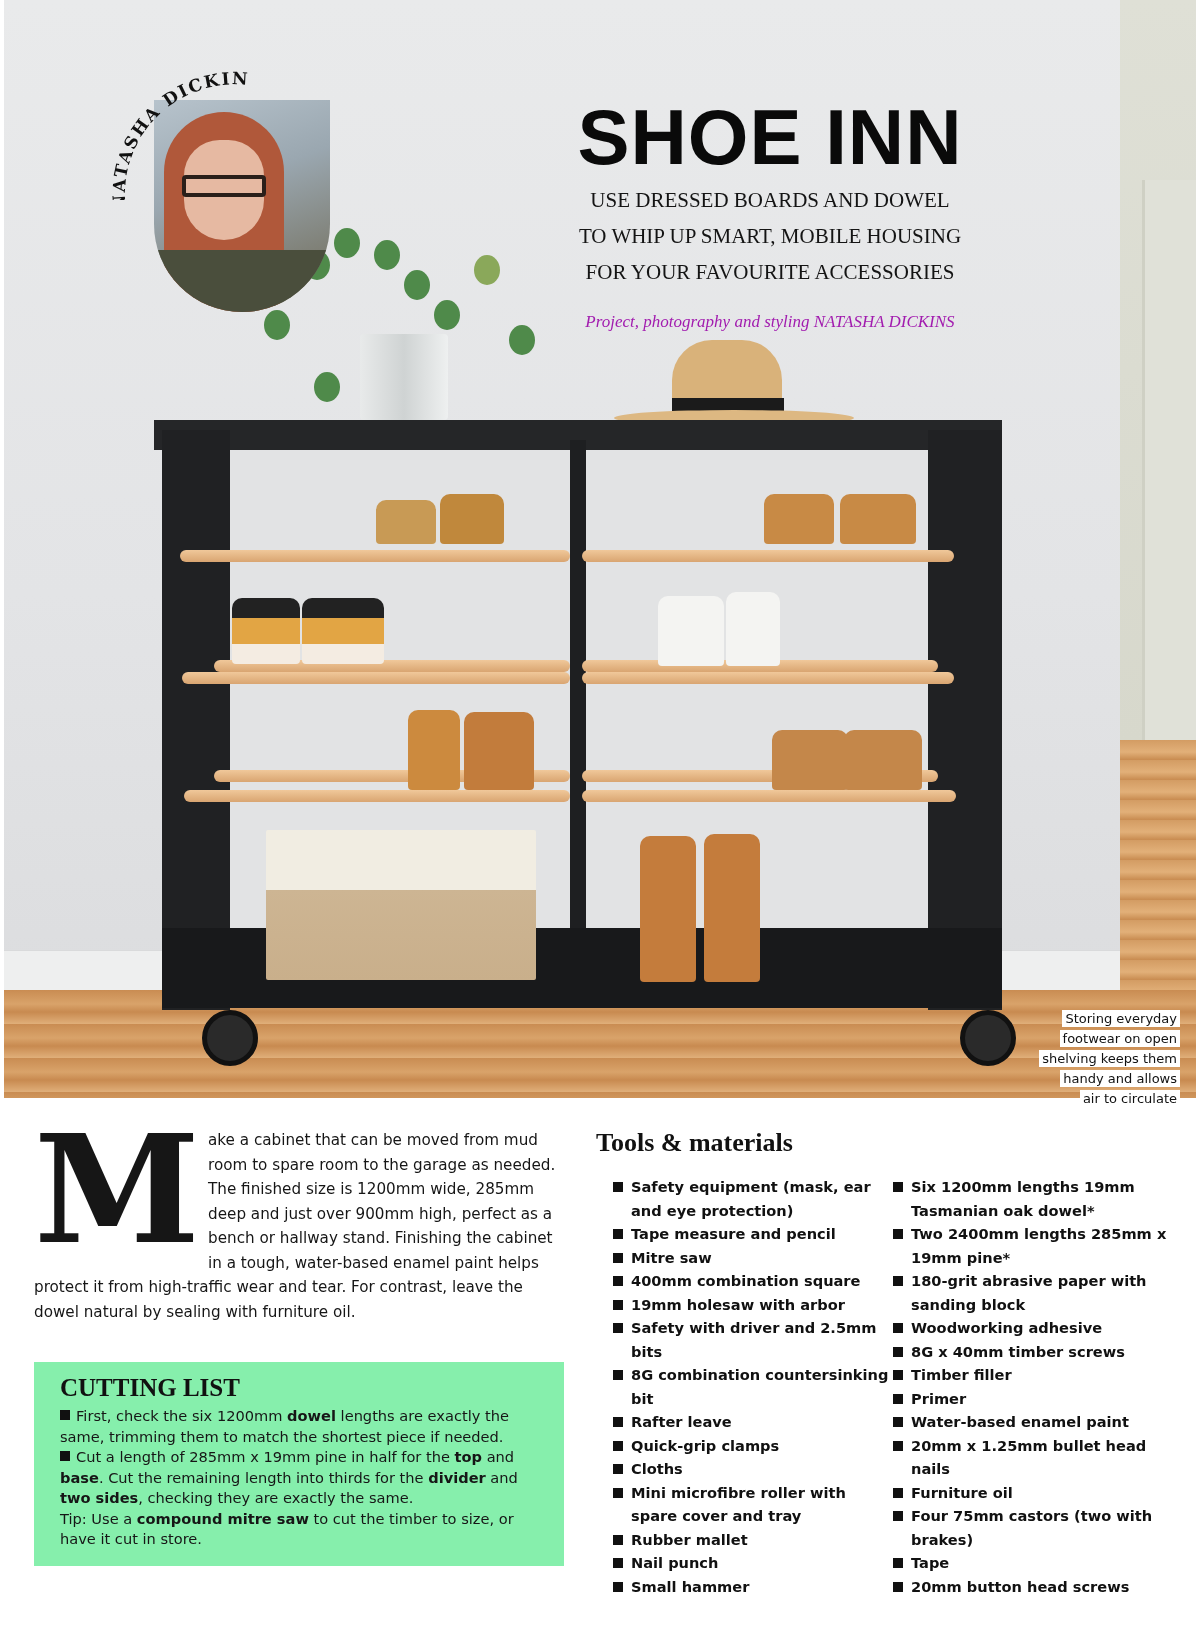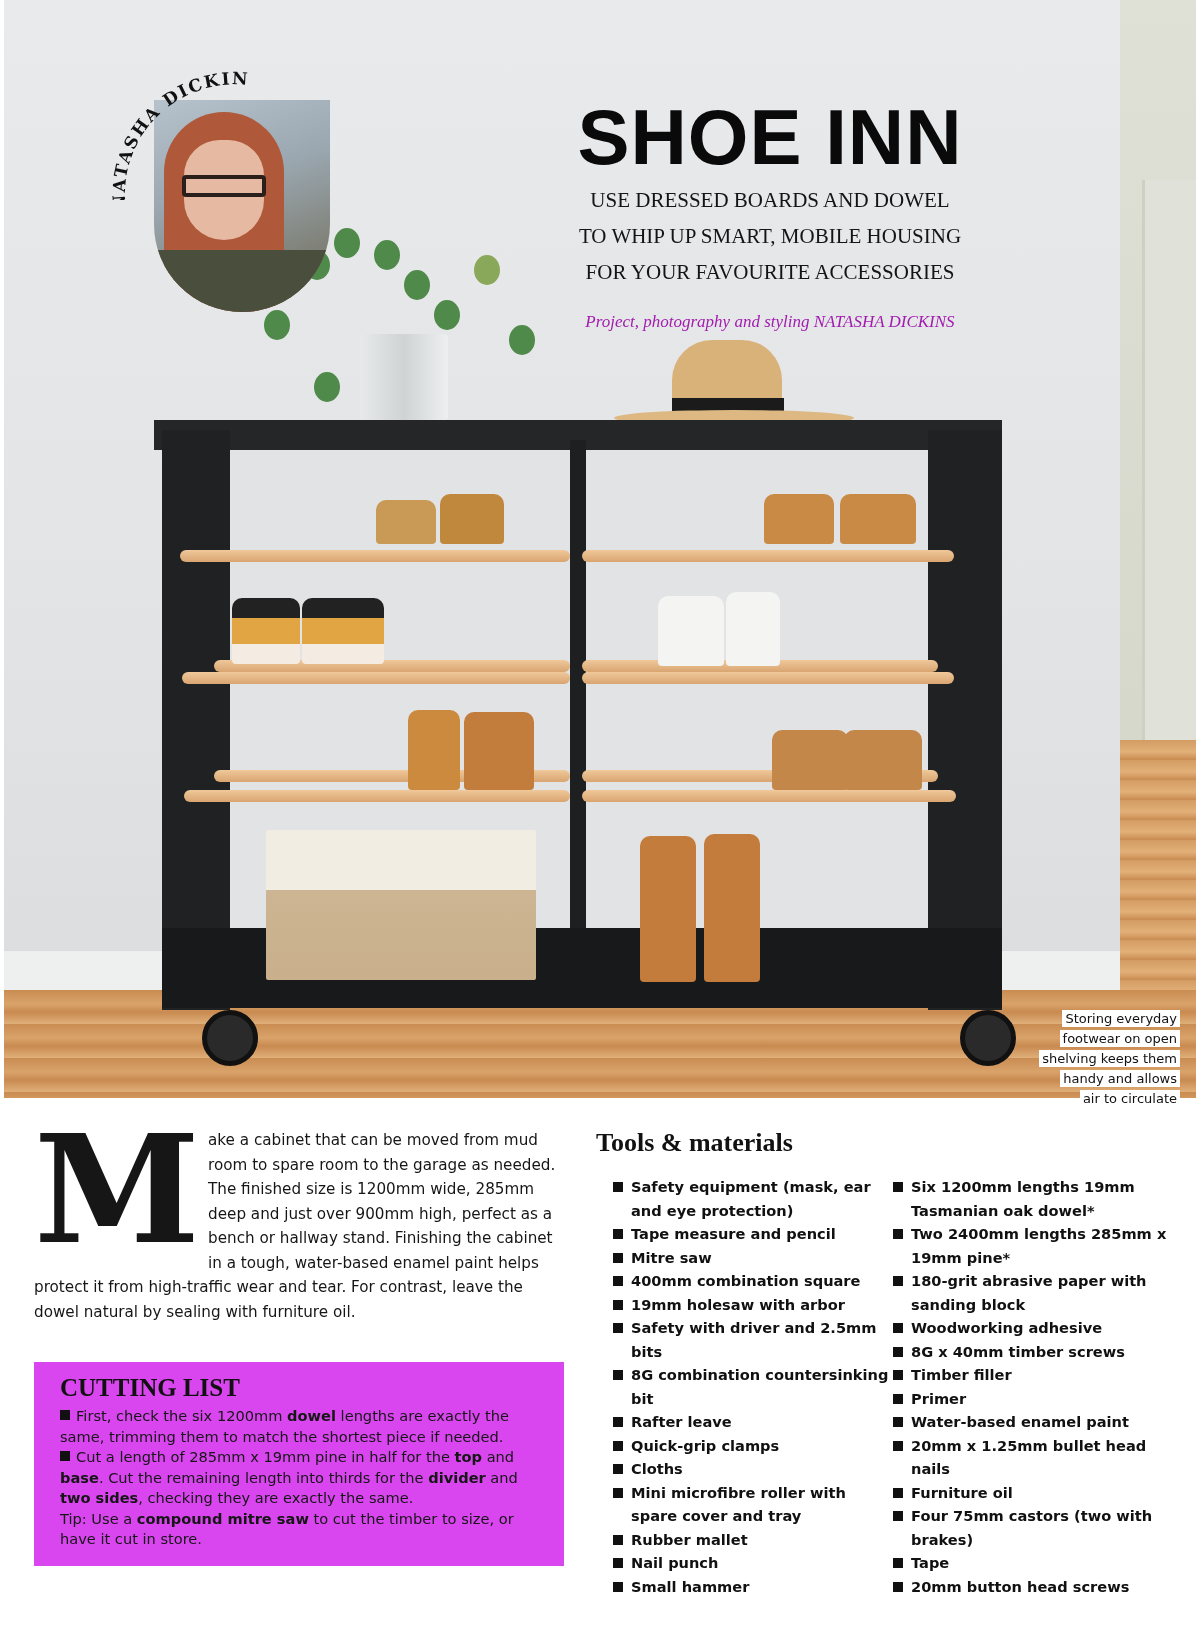--- a/index.html
+++ b/index.html
@@ -39,21 +39,21 @@
   .author-arc text{font-family:"DejaVu Serif",serif;font-size:17px;font-weight:700;letter-spacing:2px;fill:#111;}
   
   .title{position:absolute;left:470px;top:98px;width:600px;text-align:center;font-family:"Liberation Sans",sans-serif;font-weight:700;font-size:78px;letter-spacing:1px;line-height:1;color:#0a0a0a;}
   .subtitle{position:absolute;left:470px;top:182px;width:600px;text-align:center;font-family:"Liberation Serif",serif;font-size:21px;line-height:36px;color:#141414;}
   .byline{position:absolute;left:470px;top:312px;width:600px;text-align:center;font-family:"Liberation Serif",serif;font-style:italic;font-size:17px;color:#a21caf;}
   .caption{position:absolute;right:20px;top:986px;width:170px;text-align:right;font-family:"DejaVu Sans",sans-serif;font-size:13px;line-height:20px;margin-top:23px;}
   .caption span{background:#fff;padding:1px 3px;box-decoration-break:clone;-webkit-box-decoration-break:clone;}
   
   .intro{position:absolute;left:34px;top:1128px;width:532px;font-family:"DejaVu Sans",sans-serif;font-size:15.2px;line-height:24.5px;color:#161616;}
   .dropcap{float:left;font-family:"DejaVu Serif",serif;font-weight:700;font-size:150px;line-height:110px;margin:6px 8px 0 0;height:118px;}
-  .cutting{position:absolute;left:34px;top:1362px;width:530px;height:204px;background:#d946ef;box-sizing:border-box;padding:12px 18px 0 26px;}
+  .cutting{position:absolute;left:34px;top:1362px;width:530px;height:204px;background:#86efac;box-sizing:border-box;padding:12px 18px 0 26px;}
   .cutting h3{margin:0 0 4px 0;font-family:"Liberation Serif",serif;font-weight:700;font-size:25px;color:#111;}
   .cutting p{margin:0;font-size:14.6px;line-height:20.5px;color:#161616;}
   .cutting b{font-weight:700;}
   .sq{display:inline-block;width:10px;height:10px;background:#111;margin-right:6px;vertical-align:1px;}
   .tools-head{position:absolute;left:596px;top:1128px;font-family:"Liberation Serif",serif;font-weight:700;font-size:26px;color:#111;}
   .tools{position:absolute;top:1160px;width:280px;margin:15px;padding:0;list-style:none;font-family:"DejaVu Sans",sans-serif;font-weight:700;font-size:14.6px;line-height:23.5px;color:#111;}
   .tools li{position:relative;padding-left:18px;}
   .tools li:before{content:"";position:absolute;left:0;top:7px;width:10px;height:10px;background:#111;}
   .col1{left:598px;}
   .col2{left:878px;}

